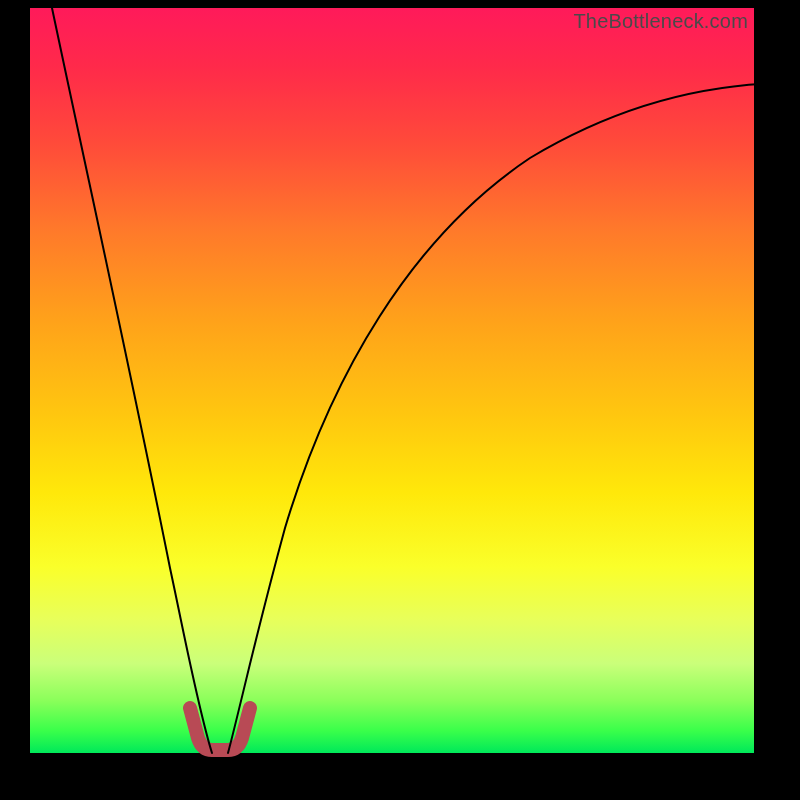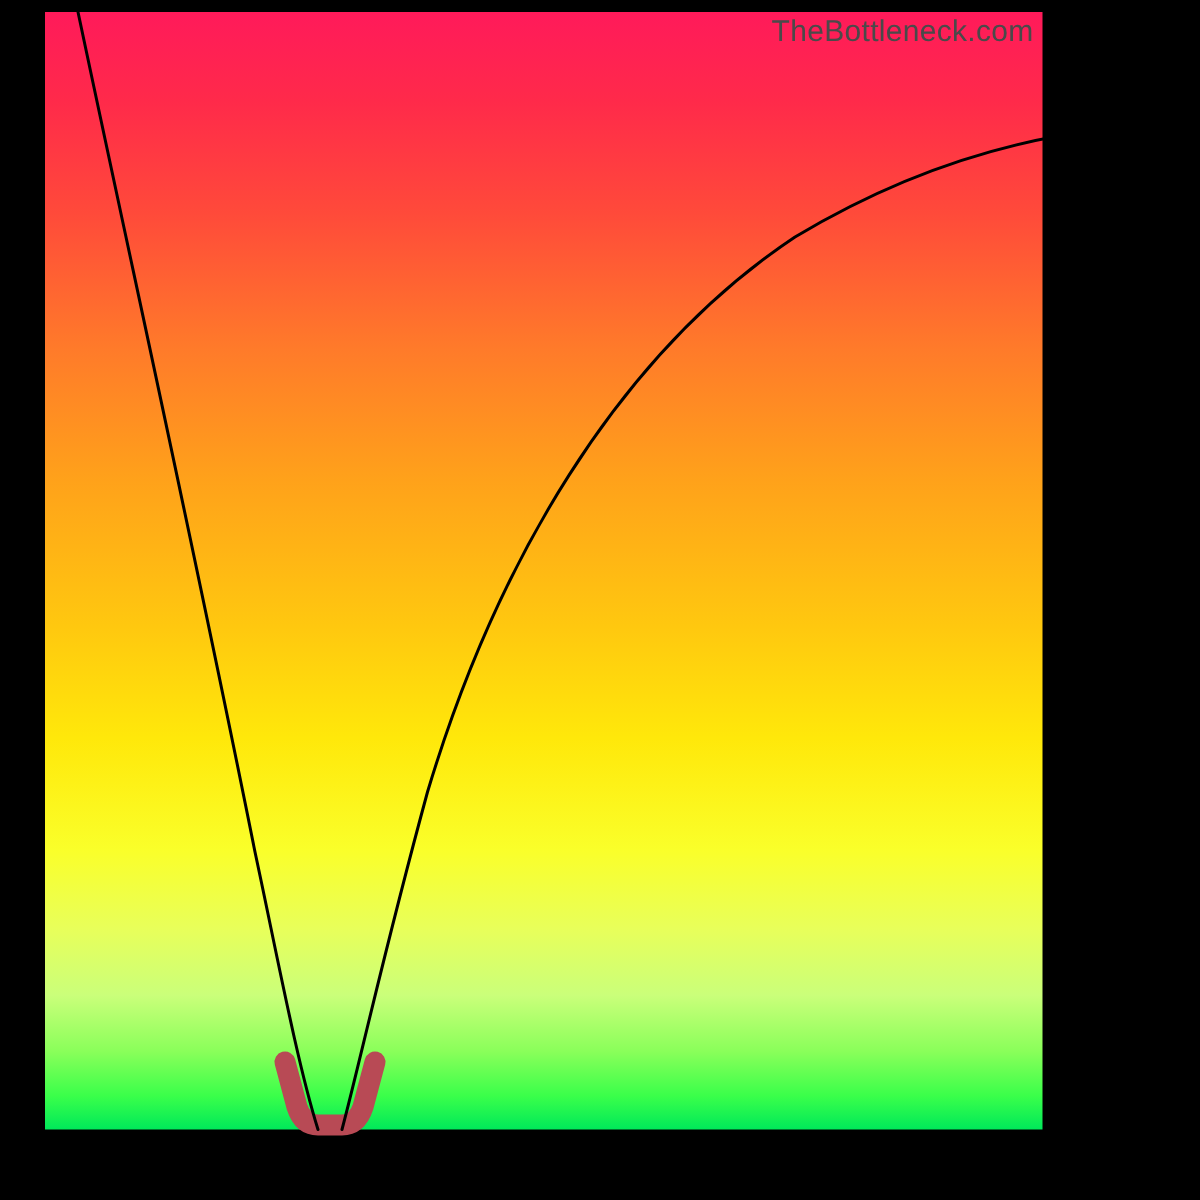--- a/index.html
+++ b/index.html
@@ -16,21 +16,21 @@
     left: 30px;
     top: 8px;
     width: 762px;
     height: 770px;
     background: #000;
   }
   .plot {
     position: absolute;
     left: 0;
     top: 0;
-    width: 665px;
+    width: 724px;
     height: 745px;
     
     background: linear-gradient(to bottom,
       #ff1a5a 0%,
       #ff2a4a 8%,
       #ff4a3a 18%,
       #ff7a2a 30%,
       #ffa21a 42%,
       #ffc80f 55%,
       #ffe80a 65%,

